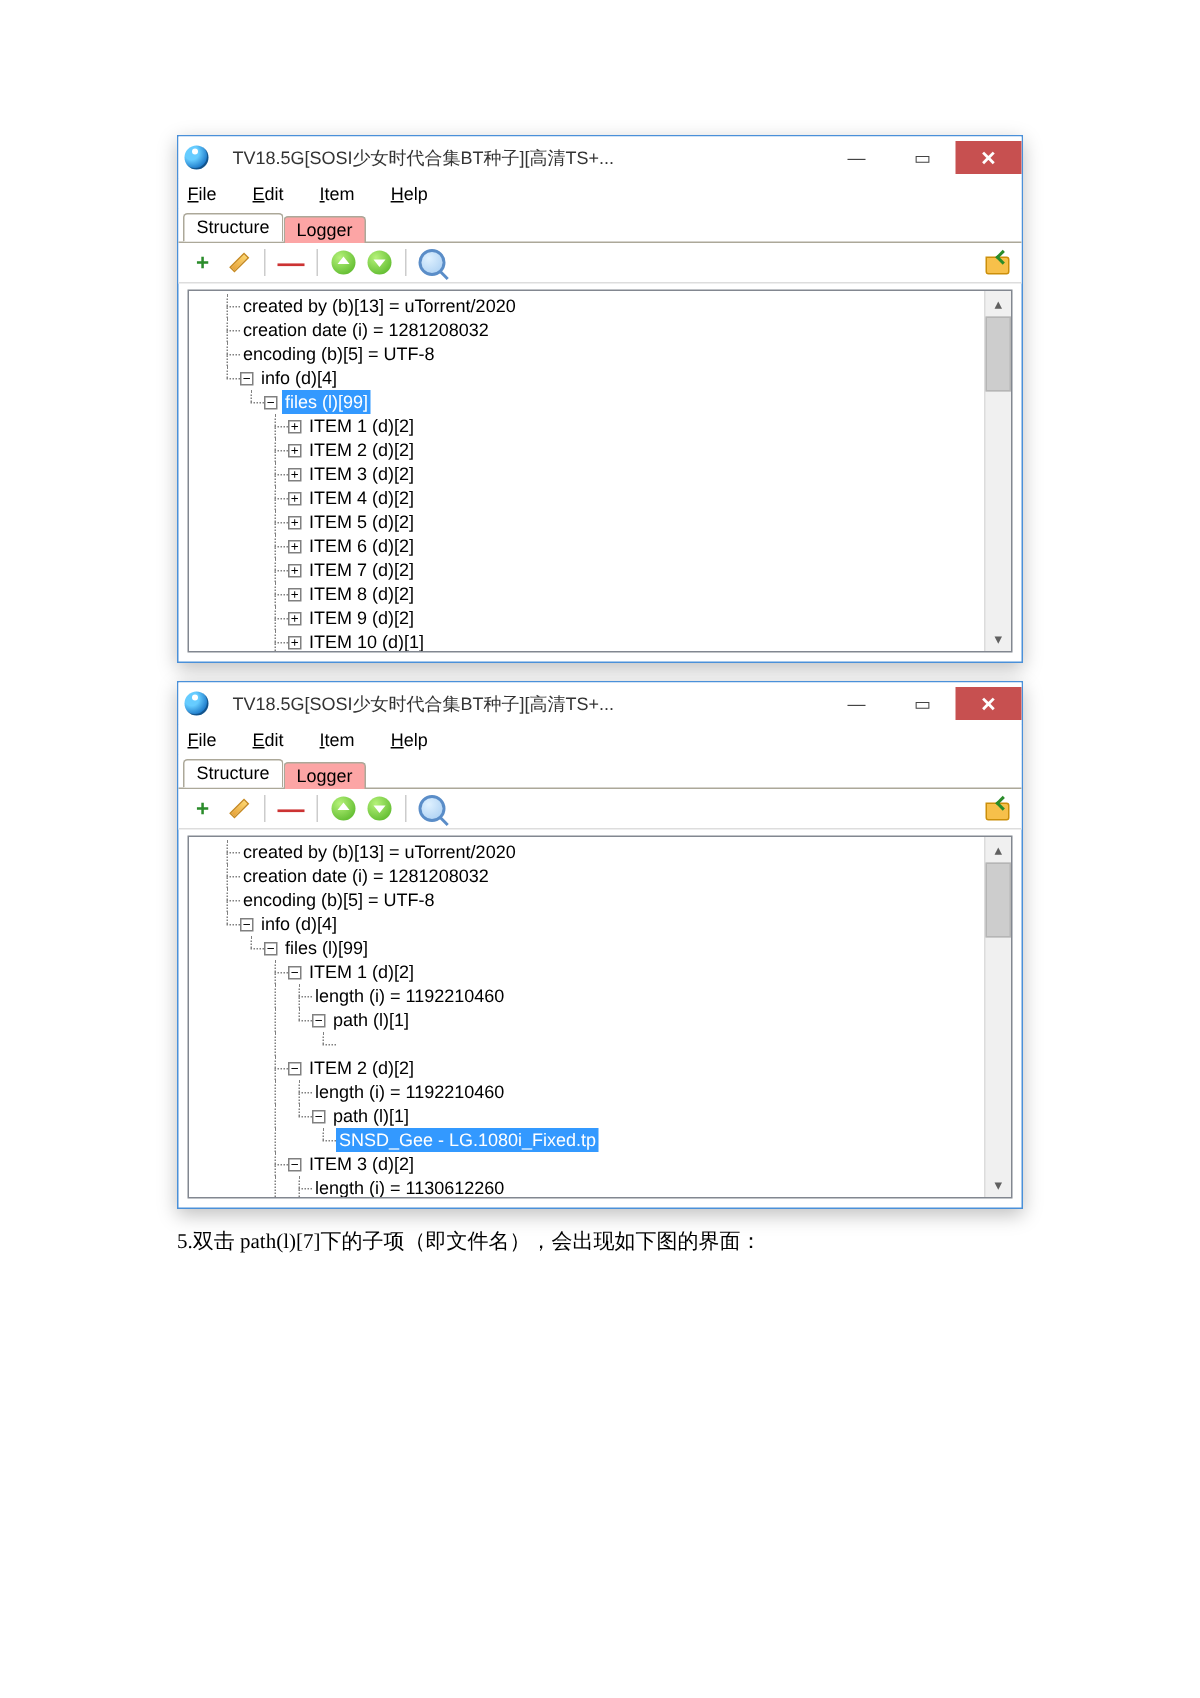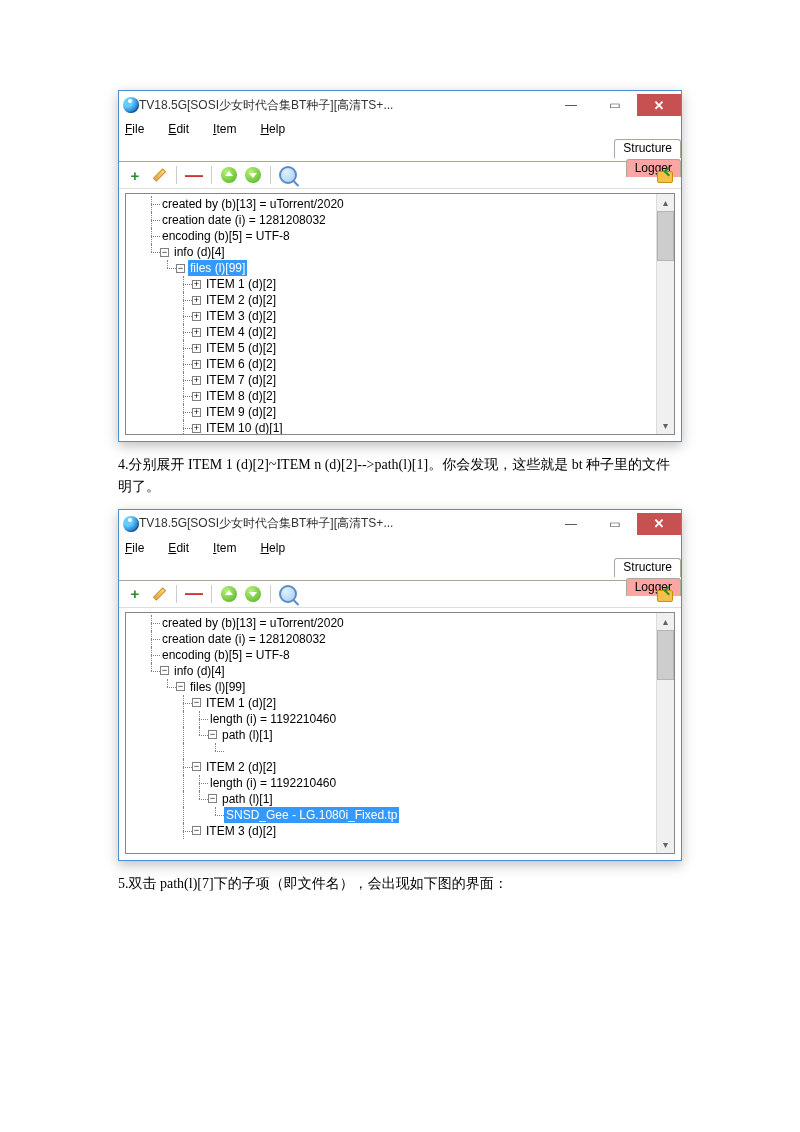--- a/index.html
+++ b/index.html
@@ -18,21 +18,21 @@
     border: 1px solid #4a90d9;
     background: #fff;
     box-shadow: 0 4px 12px rgba(0,0,0,0.25);
     margin-bottom: 12px;
   }
   .titlebar {
     height: 28px;
     background: linear-gradient(#fff, #fff);
     display: flex;
     align-items: center;
-    gap: 0;
+    gap: 16px;
     padding-left: 4px;
   }
   .title-icon {
     width: 16px; height: 16px;
     display: inline-block;
     background: radial-gradient(circle at 30% 30%, #6cf 30%, #1b78c8 70%);
     border-radius: 50%;
     box-shadow: inset -1px -1px 0 rgba(0,0,0,.3);
     position: relative;
   }
@@ -90,21 +90,20 @@
   .menu-item .ul { text-decoration: underline; }
   .tabbar {
     height: 22px;
     background: #fff;
     position: relative;
     border-bottom: 1px solid #aca899;
     display: flex;
     align-items: flex-end;
     gap: 0;
     padding-left: 3px;
-    flex-direction: column;
   }
   .tab {
     border: 1px solid #aca899;
     border-bottom: none;
     border-top-left-radius: 3px;
     border-top-right-radius: 3px;
     padding: 1px 8px 2px 8px;
     font-size: 12px;
     background: #fca5a5;
     position: relative;
@@ -518,21 +517,20 @@
           </div>
       </div>
       <div class="scroll-track">
         <div class="scroll-arrow arrow-up">▴</div>
         <div class="scroll-thumb"></div>
         <div class="scroll-arrow arrow-down">▾</div>
       </div>
     </div>
   </div>
 
-  <div class="body-text">4.分别展开 ITEM 1 (d)[2]~ITEM n (d)[2]--&gt;path(l)[1]。你会发现，这些就是 bt 种子里的文件明了。</div>
 
   <div class="window">
     <div class="titlebar">
       <span class="title-icon"></span>
       <span class="title-text">TV18.5G[SOSI少女时代合集BT种子][高清TS+...</span>
       <span class="title-spacer"></span>
       <div class="winbtns">
         <div class="winbtn">—</div>
         <div class="winbtn">▭</div>
         <div class="winbtn close">✕</div>
@@ -700,20 +698,30 @@
         <div class="row">
             <span class="guides">
               <span class="g"></span>
               <span class="g"></span>
               <span class="g"></span>
               <span class="g gt"></span>
             </span>
             <span class="pm">−</span>
             <span class="label">ITEM 3 (d)[2]</span>
           </div>
+        <div class="row">
+            <span class="guides">
+              <span class="g"></span>
+              <span class="g"></span>
+              <span class="g"></span>
+              <span class="g gv"></span>
+              <span class="g gt"></span>
+            </span>
+            <span class="label">length (i) = 1130612260</span>
+          </div>
       </div>
       <div class="scroll-track">
         <div class="scroll-arrow arrow-up">▴</div>
         <div class="scroll-thumb"></div>
         <div class="scroll-arrow arrow-down">▾</div>
       </div>
     </div>
   </div>
 
   <div class="body-text">5.双击 path(l)[7]下的子项（即文件名），会出现如下图的界面：</div>

